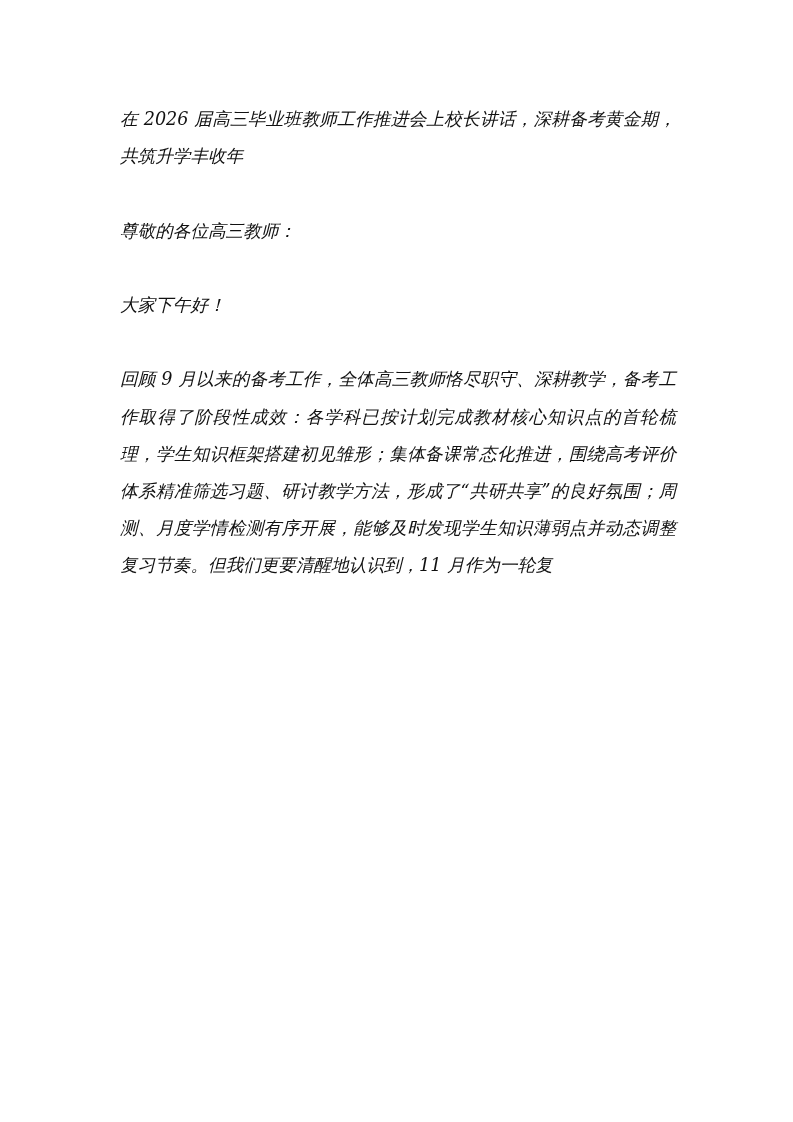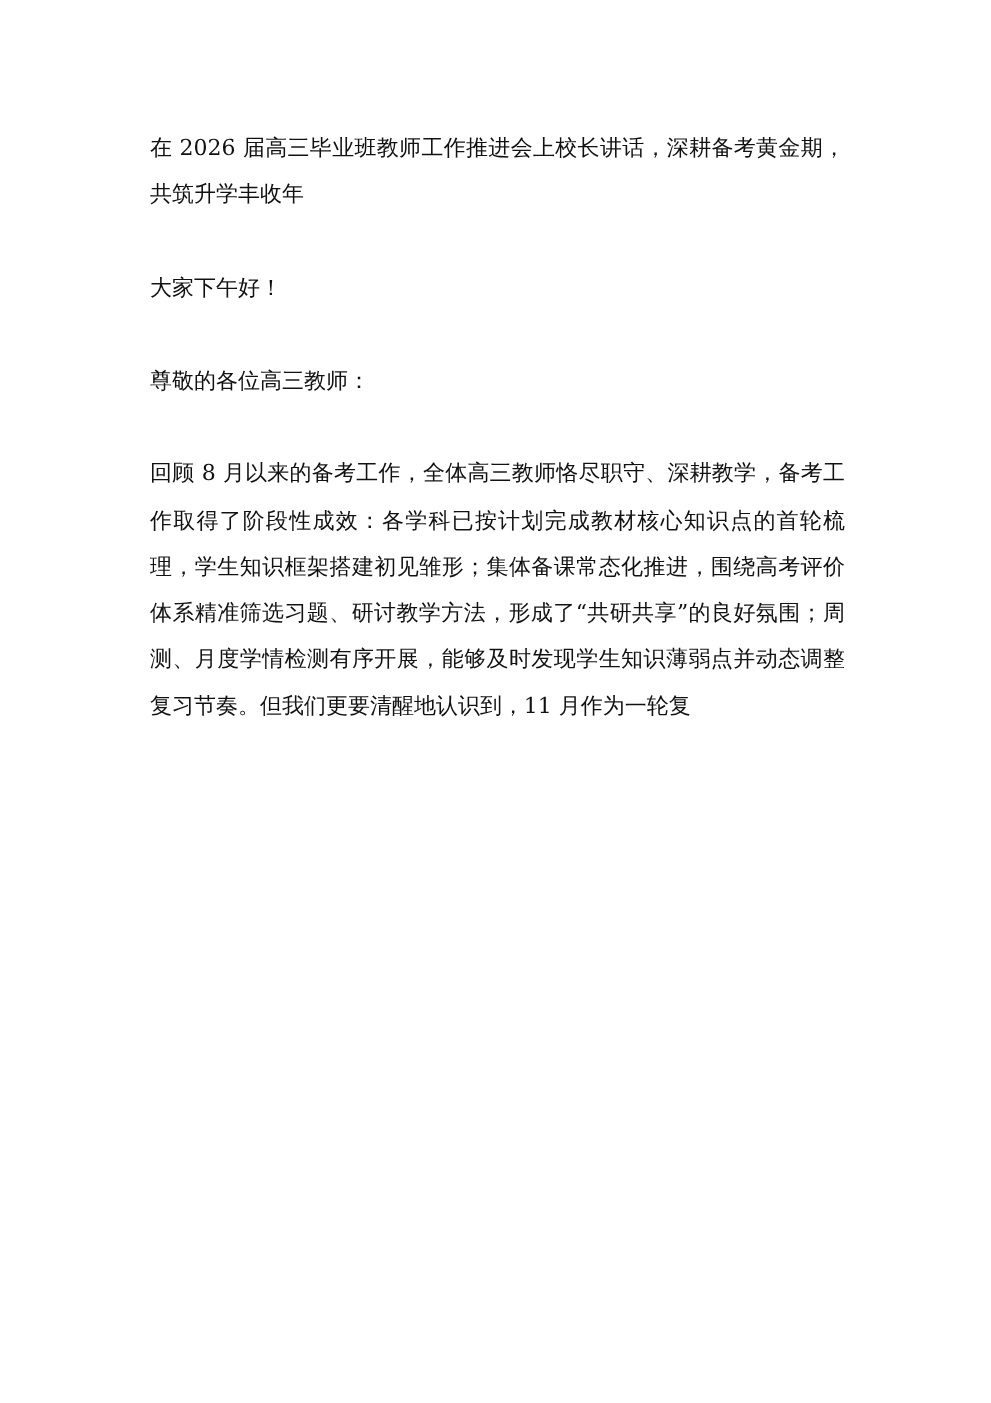--- a/index.html
+++ b/index.html
@@ -6,25 +6,26 @@
     body { width: 793px; height: 1122px; position: relative; overflow: hidden; }
     .page {
       position: absolute;
       left: 120px;
       top: 101px;
       width: 556px;
       font-family: "DejaVu Serif", "Liberation Serif", serif;
       font-size: 17.6px;
       line-height: 37.2px;
       color: #111111;
+      font-style: italic;
     }
     .para { margin: 0 0 37.2px 0; text-align: justify; text-align-last: left; word-break: break-all; }
     .title { margin-bottom: 37.2px; }
   </style>
 </head>
 <body>
 
 <div class="page">
   <p class="para title">在 2026 届高三毕业班教师工作推进会上校长讲话，深耕备考黄金期，共筑升学丰收年</p>
+  <p class="para">尊敬的各位高三教师：</p>
   <p class="para">大家下午好！</p>
-  <p class="para">尊敬的各位高三教师：</p>
-  <p class="para">回顾 8 月以来的备考工作，全体高三教师恪尽职守、深耕教学，备考工作取得了阶段性成效：各学科已按计划完成教材核心知识点的首轮梳理，学生知识框架搭建初见雏形；集体备课常态化推进，围绕高考评价体系精准筛选习题、研讨教学方法，形成了“共研共享”的良好氛围；周测、月度学情检测有序开展，能够及时发现学生知识薄弱点并动态调整复习节奏。但我们更要清醒地认识到，11 月作为一轮复</p>
+  <p class="para">回顾 9 月以来的备考工作，全体高三教师恪尽职守、深耕教学，备考工作取得了阶段性成效：各学科已按计划完成教材核心知识点的首轮梳理，学生知识框架搭建初见雏形；集体备课常态化推进，围绕高考评价体系精准筛选习题、研讨教学方法，形成了“共研共享”的良好氛围；周测、月度学情检测有序开展，能够及时发现学生知识薄弱点并动态调整复习节奏。但我们更要清醒地认识到，11 月作为一轮复</p>
 </div>
 
 </body></html>

